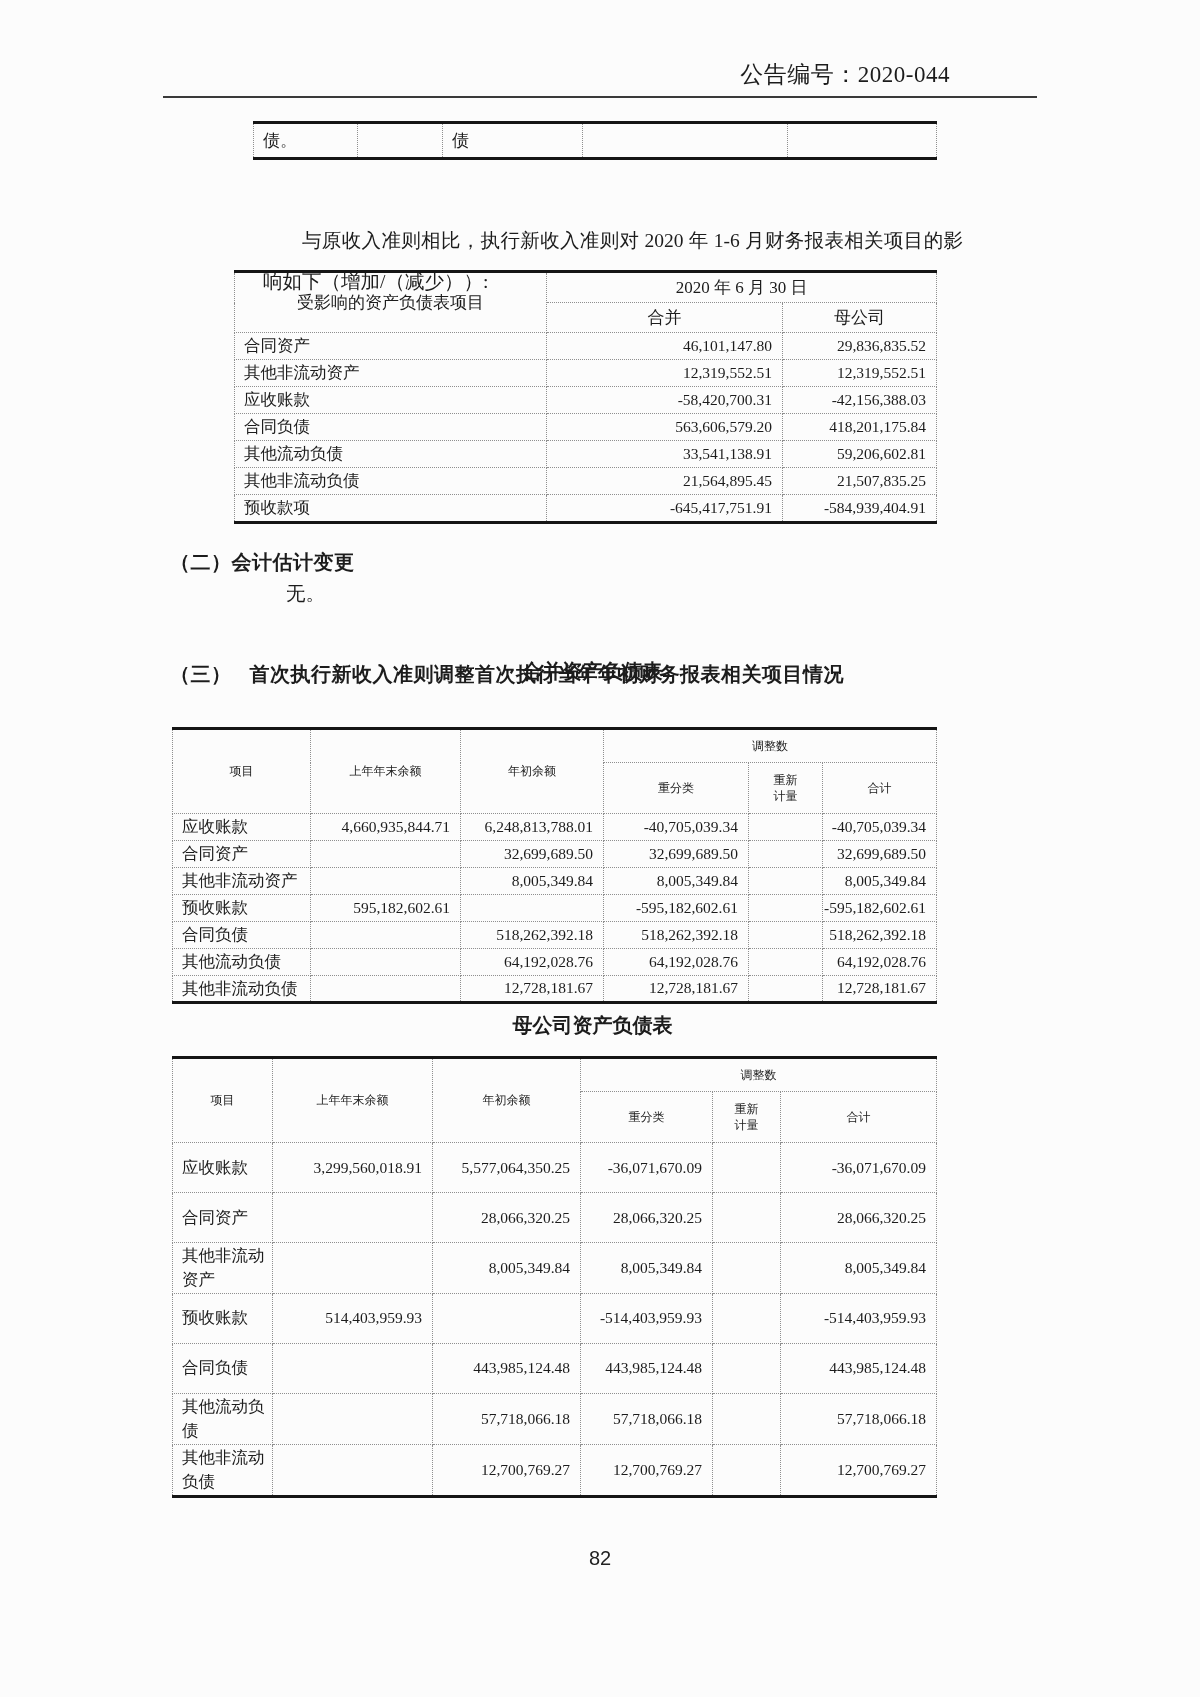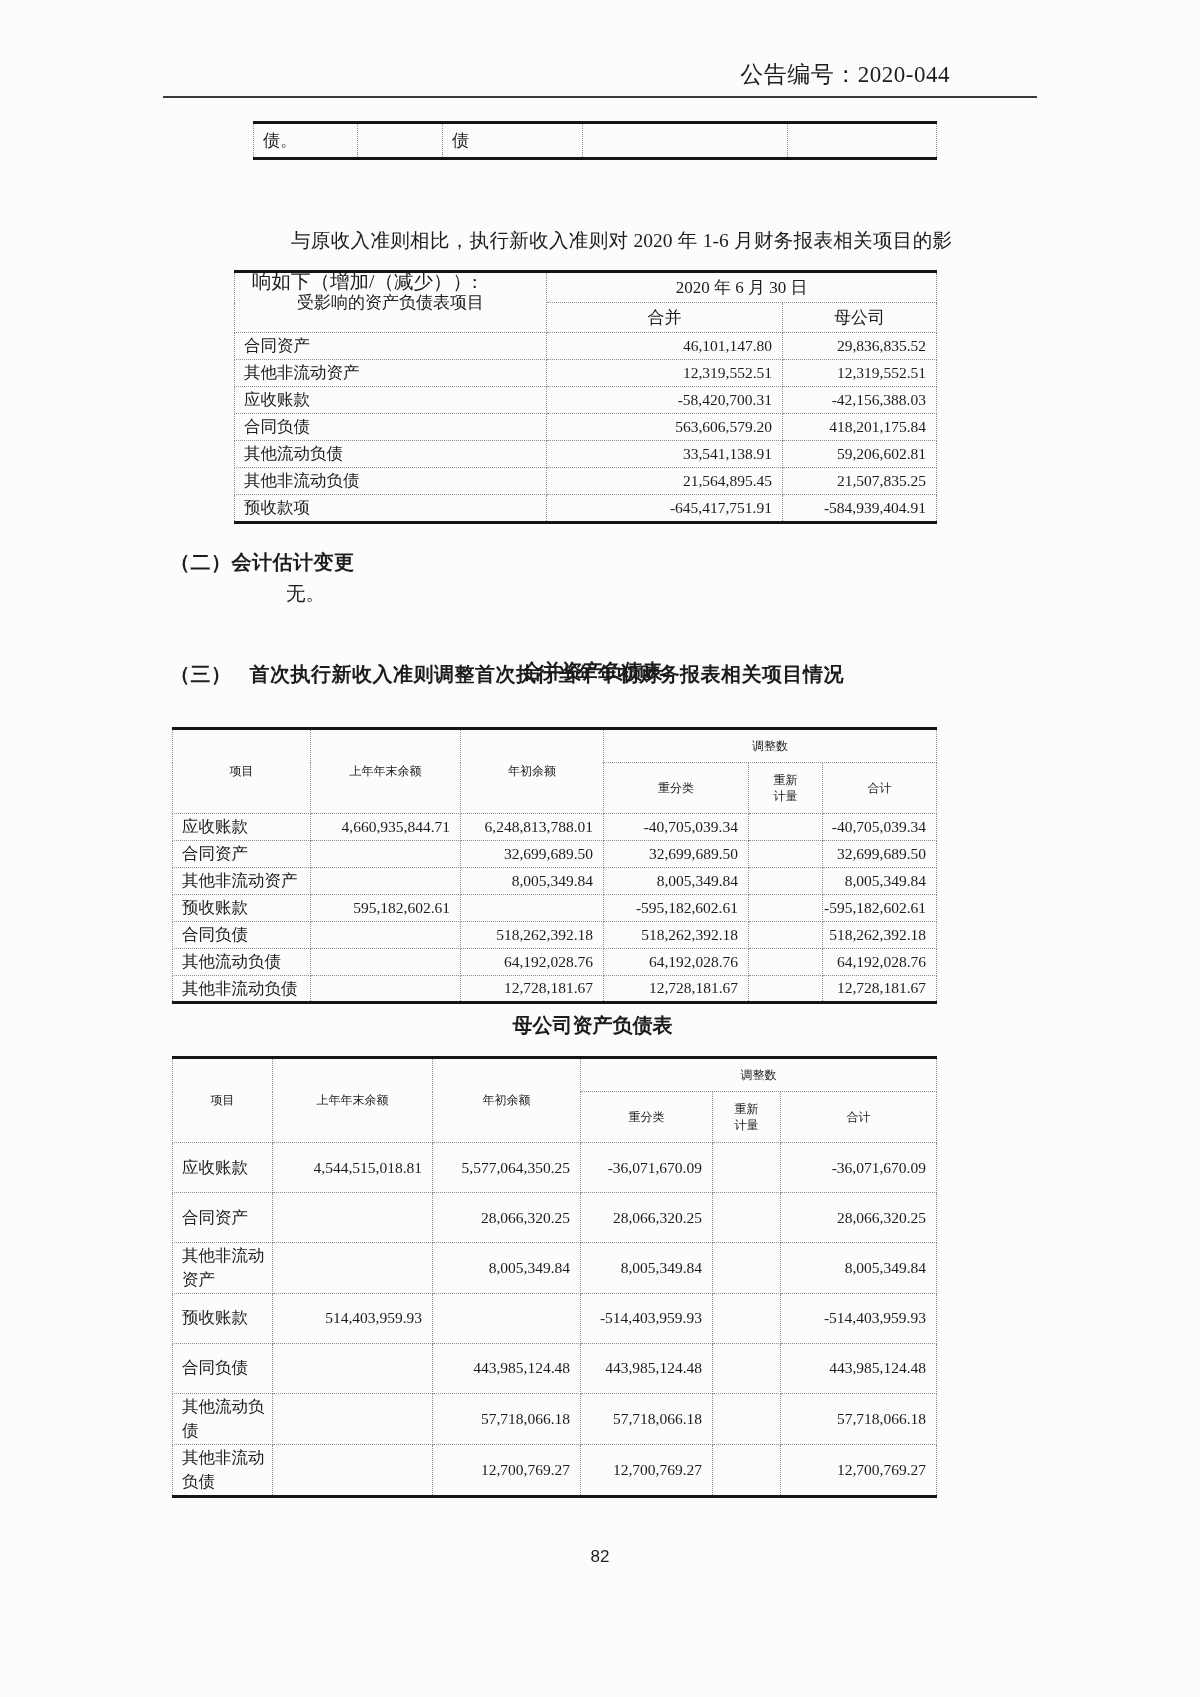--- a/index.html
+++ b/index.html
@@ -21,21 +21,21 @@
   .fin td,.fin th{border:1px dotted #8f8f8f;vertical-align:middle;font-weight:normal;overflow:hidden;}
   .fin th{text-align:center;}
   .item{text-align:left;padding-left:9px;}
   .num{text-align:right;padding-right:10px;}
 
   
   .frag{left:253px;top:121px;}
   .frag td{height:31px;font-size:17px;}
 
   
-  .intro{left:252px;top:200px;width:700px;font-size:19.5px;line-height:41px;text-indent:2em;text-align:justify;}
+  .intro{left:263px;top:200px;width:700px;font-size:19.5px;line-height:41px;text-indent:2em;text-align:justify;}
 
   
   .impact{left:234px;top:270px;}
   .impact th{font-size:17px;}
   .impact .hr1 th{height:27px;}
   .impact .hr2 th{height:27px;}
   .impact td{height:24px;font-size:15.5px;}
   .impact td.item{font-size:16.5px;}
 
   
@@ -55,21 +55,21 @@
   .bs .hr2 th{height:48px;}
   .bs td{font-size:15.5px;}
   .bs td.item{font-size:16.5px;line-height:1.45;}
   .cons{top:727px;}
   .cons td{height:23px;}
   .parent{top:1056px;}
   .parent td{height:47px;}
   .w2{display:inline-block;width:35px;line-height:1.35;}
 
   .page-num{top:1547px;left:0;width:1200px;text-align:center;
-    font-family:"Liberation Sans","DejaVu Sans",sans-serif;font-size:17px;color:#222;}
+    font-family:"Liberation Sans","DejaVu Sans",sans-serif;font-size:20px;color:#222;}
 </style>
 </head>
 <body>
 
 <div class="abs doc-no">公告编号：2020-044</div>
 <div class="abs head-rule"></div>
 
 <table class="abs fin frag">
   <colgroup>
       <col style="width:104px">
@@ -255,21 +255,21 @@
     </tr>
     <tr class="hr2">
       <th>重分类</th>
       <th><span class="w2">重新计量</span></th>
       <th>合计</th>
     </tr>
   </thead>
   <tbody>
       <tr>
         <td class="item">应收账款</td>
-        <td class="num">4,544,515,018.81</td>
+        <td class="num">3,299,560,018.91</td>
         <td class="num">5,577,064,350.25</td>
         <td class="num">-36,071,670.09</td>
         <td class="num"></td>
         <td class="num">-36,071,670.09</td>
       </tr>
       <tr>
         <td class="item">合同资产</td>
         <td class="num"></td>
         <td class="num">28,066,320.25</td>
         <td class="num">28,066,320.25</td>

